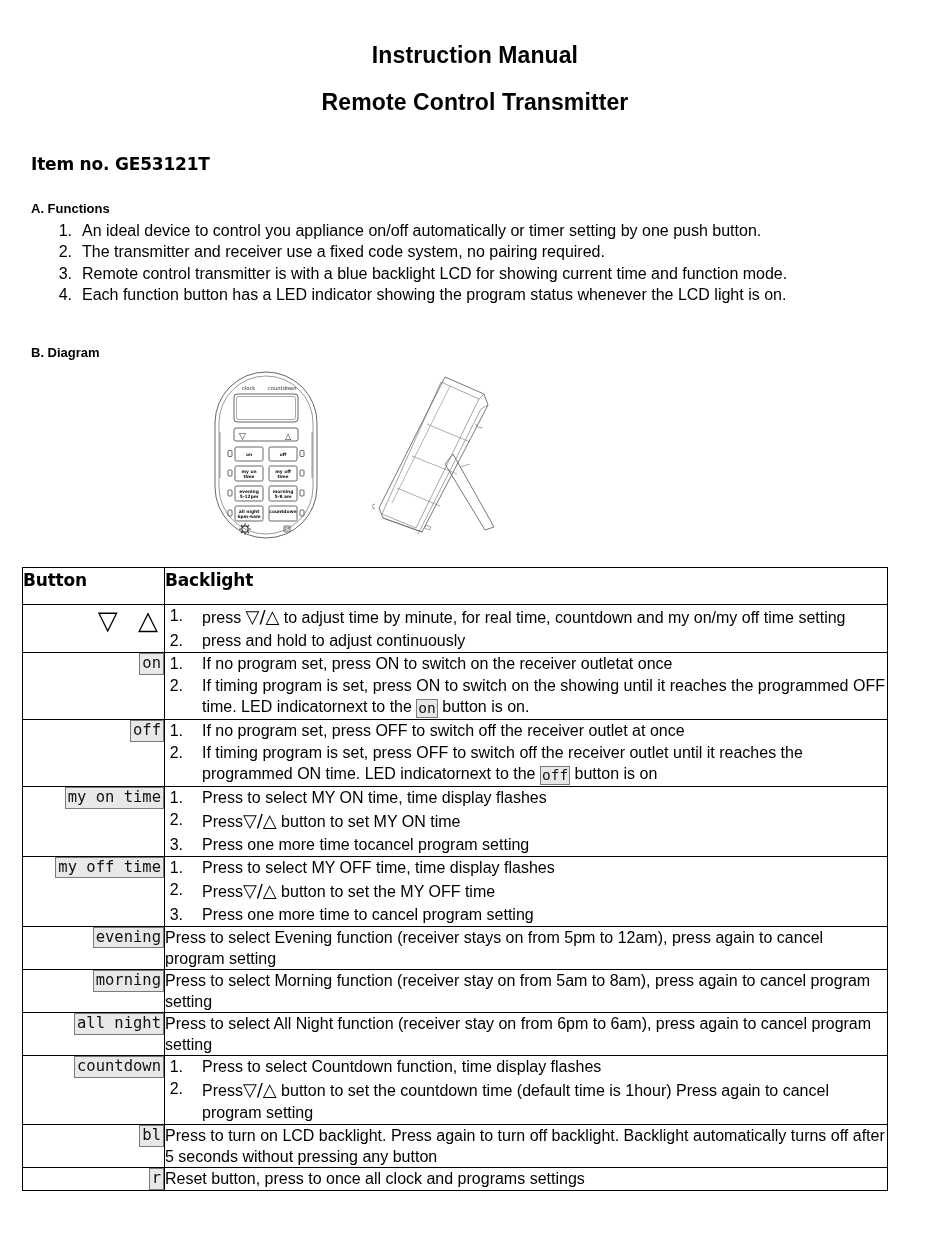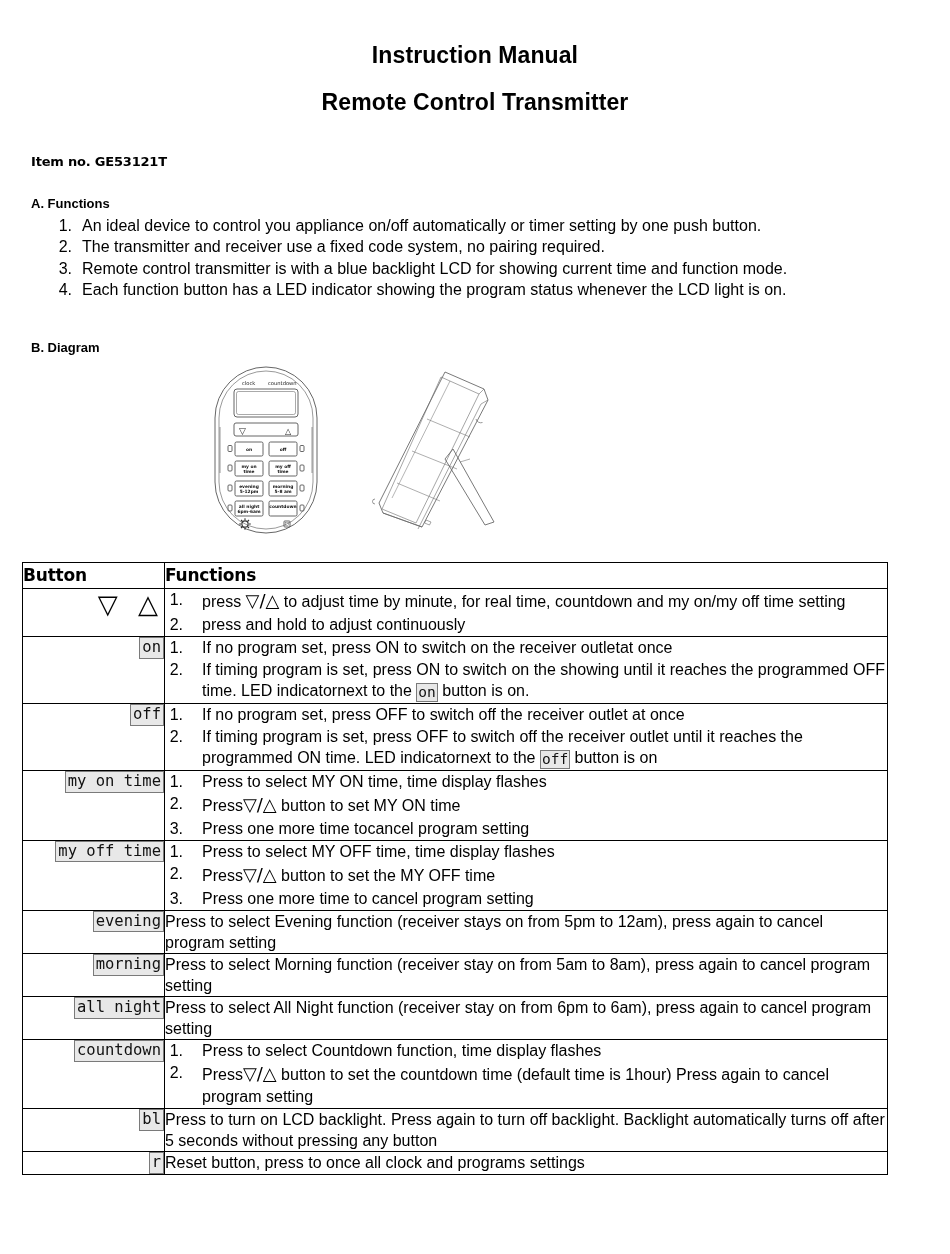--- a/index.html
+++ b/index.html
@@ -25,21 +25,21 @@
     letter-spacing: 0.1px;
   }
   #title-1 { margin-top: 42px; }
   #title-2 { margin-top: 20px; }
 
   
   .item-no {
     margin-top: 38px;
     margin-left: 31px;
     font-weight: bold;
-    font-size: 13px;
+    font-size: 17px;
     font-family: "DejaVu Sans", sans-serif;
     letter-spacing: -0.2px;
   }
 
   
   .section-heading {
     font-weight: bold;
     font-size: 13px;
     margin-left: 31px;
   }
@@ -88,21 +88,21 @@
   }
   table.spec-table th,
   table.spec-table td {
     border: 1px solid #000000;
     vertical-align: top;
     padding: 0;
   }
   table.spec-table th {
     font-size: 17px;
     font-weight: bold;
-    padding: 2px 0 3px 0;
+    padding: 2px 0 14px 0;
     font-family: "DejaVu Sans", sans-serif;
     letter-spacing: -0.2px;
   }
   th.col-button { width: 141px; text-align: left; padding-left: 10px; }
   th.col-function { text-align: left; padding-left: 9px; }
 
   td.btn-cell {
     text-align: right;
     padding: 7px 5px 7px 4px;
   }
@@ -278,21 +278,21 @@
       <path d="M31 150 L70 164" stroke-width="0.7"></path>
     </g>
   </svg>
 
 </div>
 
 <table class="spec-table">
   <thead>
     <tr>
       <th class="col-button">Button</th>
-      <th class="col-function">Functions</th>
+      <th class="col-function">Backlight</th>
     </tr>
   </thead>
   <tbody id="table-body">
       <tr>
         <td class="btn-cell tri-row"><span>▽ △</span></td>
         <td class="fn-cell">
           <ol class="sub-list">
             <li><span class="num">1.</span><span>press </span><span class="tri-inline">▽/△</span><span> to adjust time by minute, for real time, countdown and my on/my off time setting</span></li>
             <li><span class="num">2.</span><span>press and hold to adjust continuously</span></li>
           </ol>

